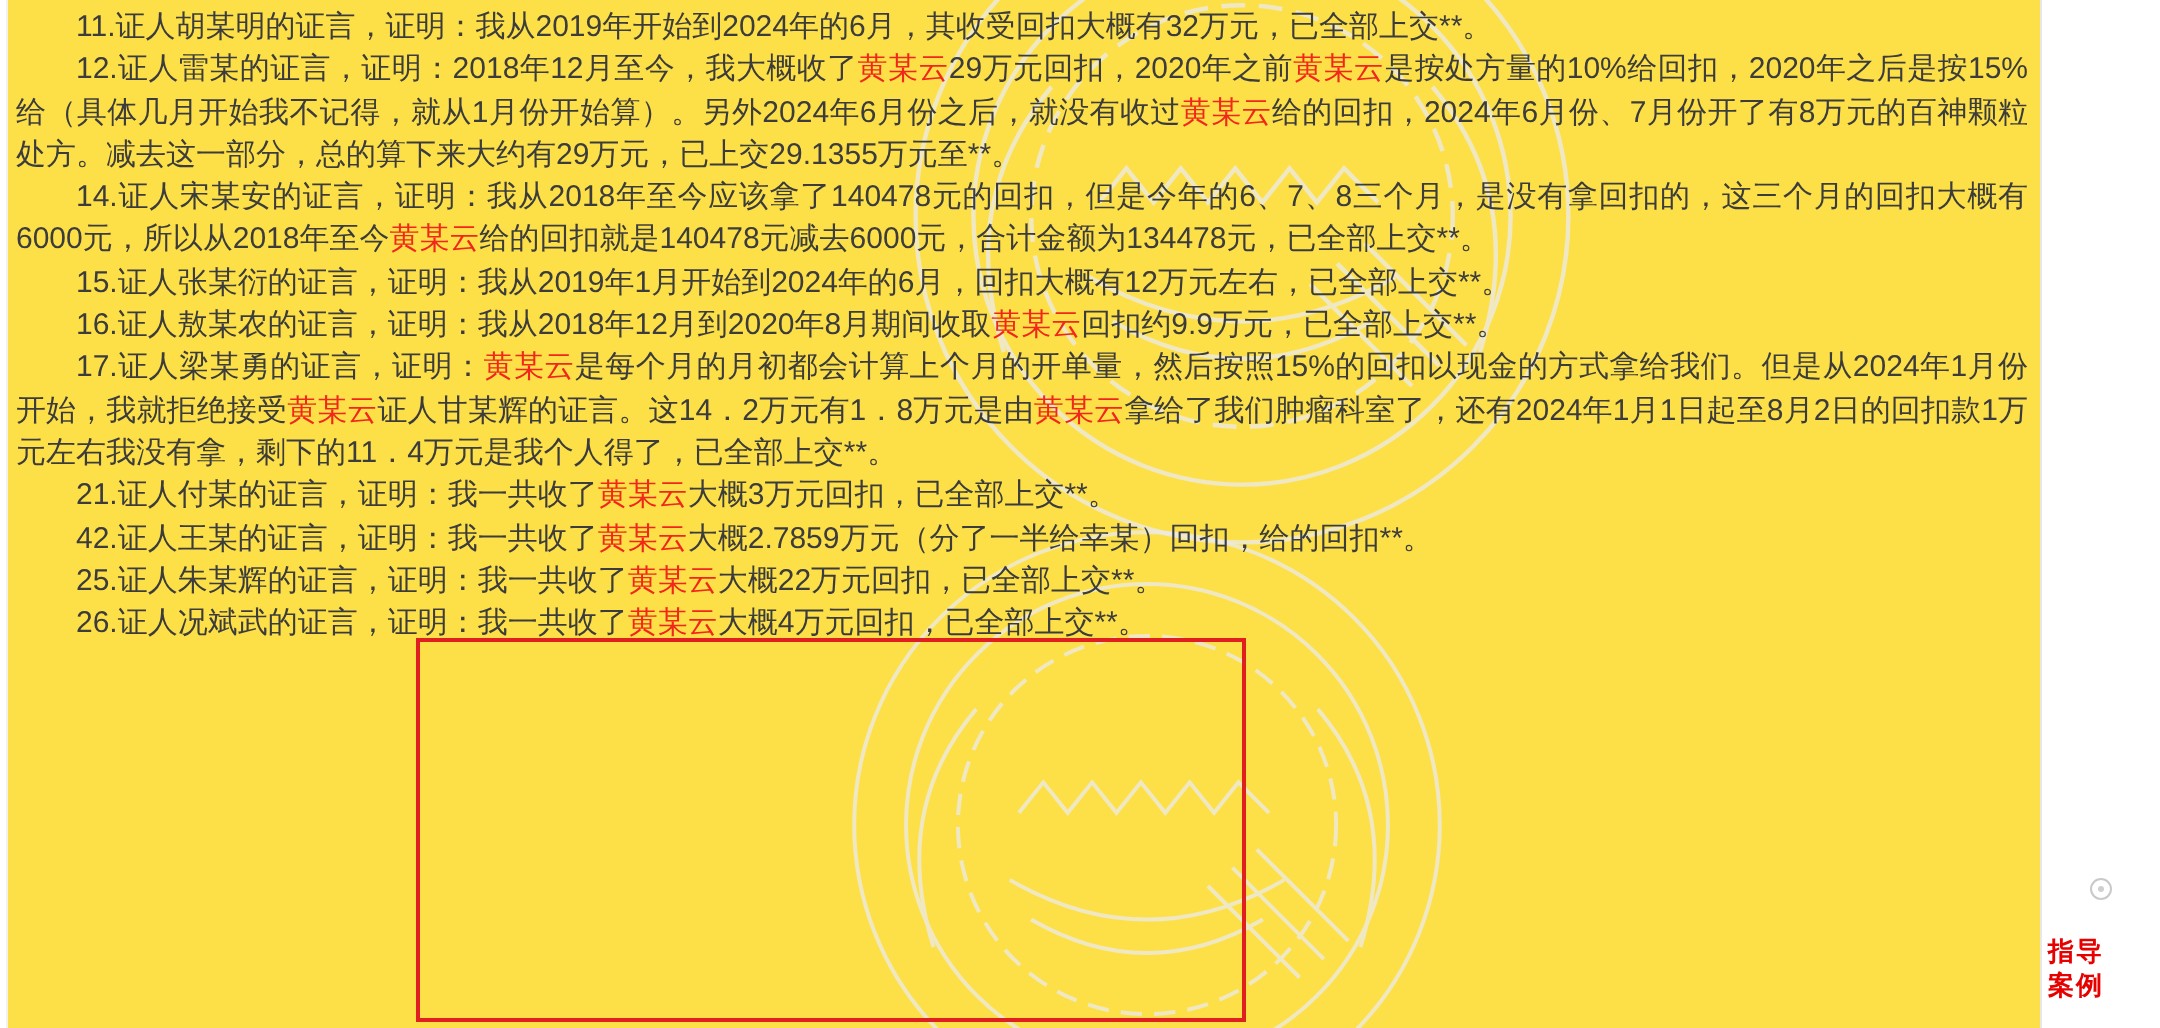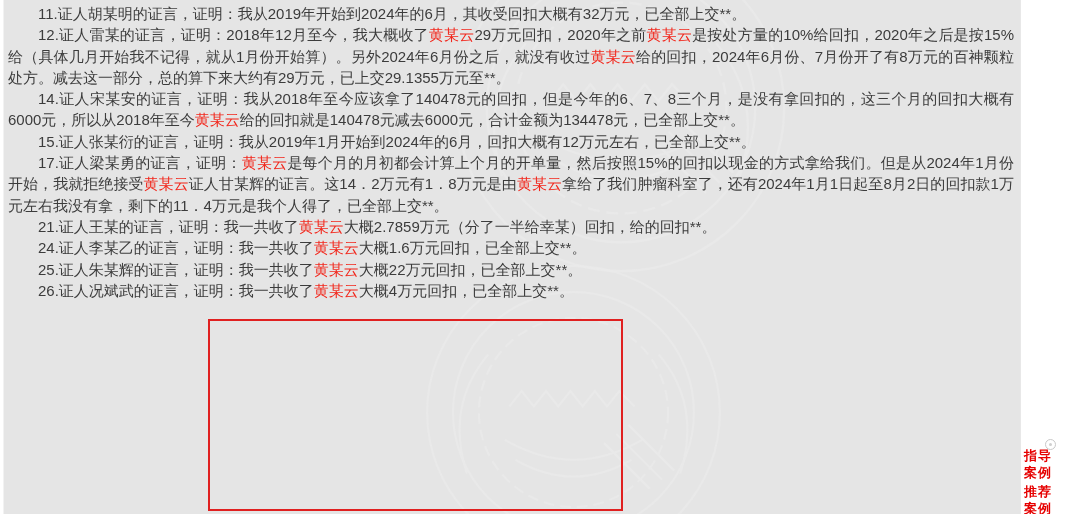--- a/index.html
+++ b/index.html
@@ -16,21 +16,21 @@
     width:1080px;height:514px;overflow:hidden;background:#fff;
     font-family:"Liberation Sans","DejaVu Sans",sans-serif;
     color:var(--text-color);
   }
   .page{position:relative;width:1080px;height:514px;background:#fff;}
 
   .doc-pane{
     position:absolute;left:3px;top:0;width:1018px;height:514px;
     border-left:1px solid #f2f2f2;
     border-right:1px solid var(--border-color);
-    background:#e5e5e5;
+    background:#fde047;
   }
   .watermark{position:absolute;z-index:0;opacity:.75;pointer-events:none;}
   .wm-a{left:447px;top:-62px;width:340px;height:340px;}
   .wm-b{left:417px;top:260px;width:305px;height:305px;}
 
   .doc-text{
     position:relative;z-index:1;
     padding:3px 6px 0 4px;
     font-size:15px;line-height:21.3px;
     text-align:justify;
@@ -48,20 +48,21 @@
   .margin-area{
     position:absolute;left:1024px;top:448px;width:52px;z-index:2;
   }
   .margin-label{
     width:32px;
     color:var(--margin-red);
     font-size:13px;font-weight:bold;
     line-height:16.5px;letter-spacing:1px;
     margin-bottom:3px;
     cursor:pointer;
+    margin-top:20px;
   }
   .badge-icon{
     position:absolute;left:1045px;top:439px;z-index:2;
     width:11px;height:11px;border:1px solid #c9c9c9;border-radius:50%;
     display:flex;align-items:center;justify-content:center;
   }
   .badge-icon i{
     display:block;width:3px;height:3px;border-radius:50%;background:#cfcfcf;
   }
 </style>
@@ -98,23 +99,24 @@
       <line x1="120" y1="120" x2="150" y2="150"></line>
       <line x1="128" y1="114" x2="158" y2="144"></line>
       <line x1="136" y1="108" x2="166" y2="138"></line>
     </svg>
 
     <div class="doc-text">
         <p class="para"><span>11.证人胡某明的证言，证明：我从2019年开始到2024年的6月，其收受回扣大概有32万元，已全部上交**。</span></p>
         <p class="para"><span>12.证人雷某的证言，证明：2018年12月至今，我大概收了</span><span class="name-red">黄某云</span><span>29万元回扣，2020年之前</span><span class="name-red">黄某云</span><span>是按处方量的10%给回扣，2020年之后是按15%给（具体几月开始我不记得，就从1月份开始算）。另外2024年6月份之后，就没有收过</span><span class="name-red">黄某云</span><span>给的回扣，2024年6月份、7月份开了有8万元的百神颗粒处方。减去这一部分，总的算下来大约有29万元，已上交29.1355万元至**。</span></p>
         <p class="para"><span>14.证人宋某安的证言，证明：我从2018年至今应该拿了140478元的回扣，但是今年的6、7、8三个月，是没有拿回扣的，这三个月的回扣大概有6000元，所以从2018年至今</span><span class="name-red">黄某云</span><span>给的回扣就是140478元减去6000元，合计金额为134478元，已全部上交**。</span></p>
         <p class="para"><span>15.证人张某衍的证言，证明：我从2019年1月开始到2024年的6月，回扣大概有12万元左右，已全部上交**。</span></p>
+        <p class="para"><span>16.证人敖某农的证言，证明：我从2018年12月到2020年8月期间收取</span><span class="name-red">黄某云</span><span>回扣约9.9万元，已全部上交**。</span></p>
         <p class="para"><span>17.证人梁某勇的证言，证明：</span><span class="name-red">黄某云</span><span>是每个月的月初都会计算上个月的开单量，然后按照15%的回扣以现金的方式拿给我们。但是从2024年1月份开始，我就拒绝接受</span><span class="name-red">黄某云</span><span>证人甘某辉的证言。这14．2万元有1．8万元是由</span><span class="name-red">黄某云</span><span>拿给了我们肿瘤科室了，还有2024年1月1日起至8月2日的回扣款1万元左右我没有拿，剩下的11．4万元是我个人得了，已全部上交**。</span></p>
-        <p class="para"><span>21.证人王某的证言，证明：我一共收了</span><span class="name-red">黄某云</span><span>大概2.7859万元（分了一半给幸某）回扣，给的回扣**。</span></p>
-        <p class="para"><span>24.证人李某乙的证言，证明：我一共收了</span><span class="name-red">黄某云</span><span>大概1.6万元回扣，已全部上交**。</span></p>
+        <p class="para"><span>21.证人付某的证言，证明：我一共收了</span><span class="name-red">黄某云</span><span>大概3万元回扣，已全部上交**。</span></p>
+        <p class="para"><span>42.证人王某的证言，证明：我一共收了</span><span class="name-red">黄某云</span><span>大概2.7859万元（分了一半给幸某）回扣，给的回扣**。</span></p>
         <p class="para"><span>25.证人朱某辉的证言，证明：我一共收了</span><span class="name-red">黄某云</span><span>大概22万元回扣，已全部上交**。</span></p>
         <p class="para"><span>26.证人况斌武的证言，证明：我一共收了</span><span class="name-red">黄某云</span><span>大概4万元回扣，已全部上交**。</span></p>
       </div>
   </div>
 
   <div class="highlight-box"></div>
 
   <span class="badge-icon">
       <i></i>
     </span>

